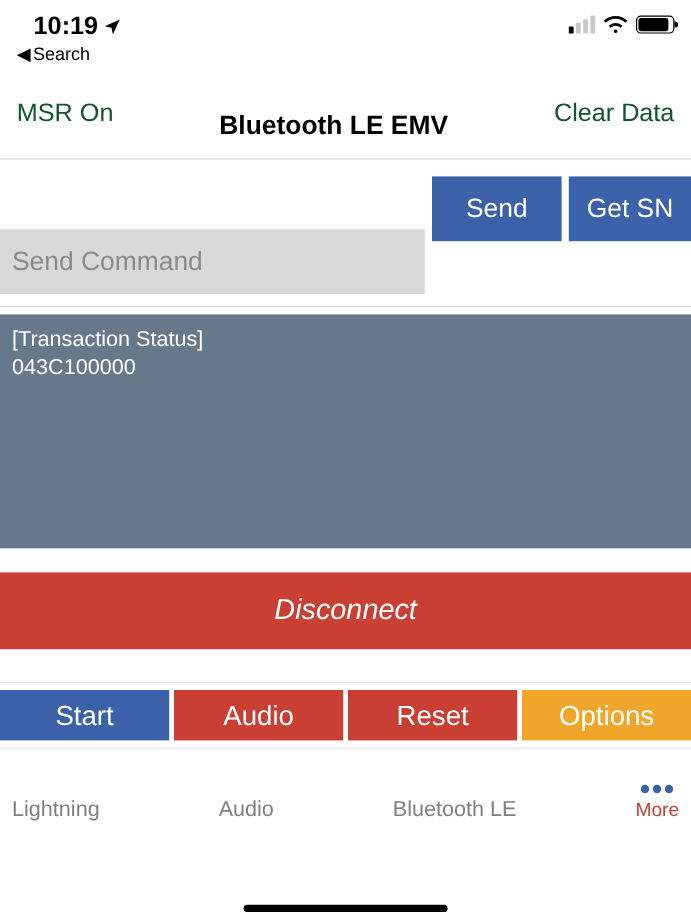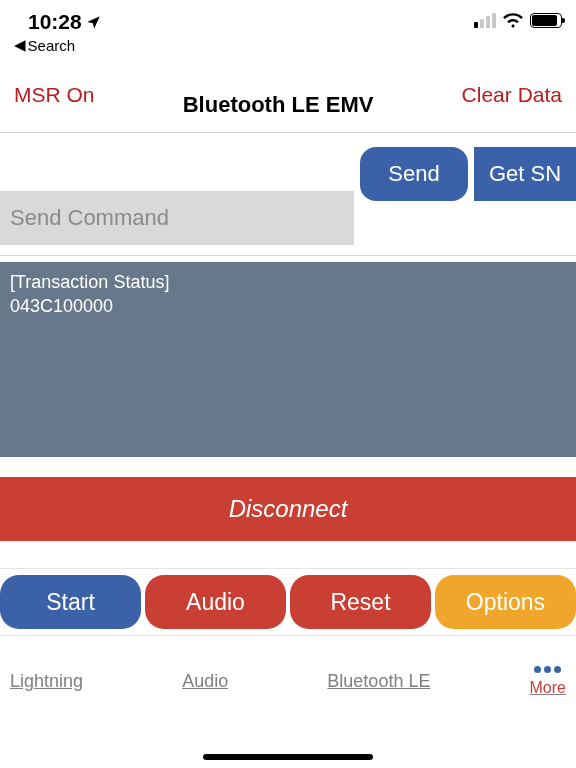--- a/index.html
+++ b/index.html
@@ -35,39 +35,39 @@
     .battery::after { content:""; position:absolute; right:-4px; top:4px; width:3px; height:5px; background:#000; border-radius:0 2px 2px 0; }
     .battery i { position:absolute; left:1px; top:1px; bottom:1px; width:25px; background:#000; border-radius:2px; }
 
     
     .nav {
       display:flex; justify-content:space-between; align-items:center;
       padding: 18px 14px 14px 14px;
       border-bottom:1px solid #d7d7d7;
     }
     .nav .title { font-size:22px; font-weight:700; color:#000;margin-top:20px; }
-    .nav .side { font-size:21px; color:#b91c1c; }
+    .nav .side { font-size:21px; color:#14532d; }
 
     
     .cmd-row {
       display:flex; gap:6px; padding: 14px 0 0 0; align-items:stretch;
       border-bottom:1px solid #d7d7d7; padding-bottom:10px;
     }
     .cmd-input {
       flex:1; background:#d9d9d9; border:none; height:54px;
       padding:0 10px; font-size:22px; color:#8a8a8a;margin-top:44px;
     }
     .cmd-input::placeholder{color:#8a8a8a;}
     .btn {
       display:flex; align-items:center; justify-content:center;
       color:#fff; font-size:22px; height:54px;
       border:none; cursor:pointer;
     }
     .btn-blue { background:#3b62a8; }
-    .btn-send { width:108px;border-radius:16px; }
+    .btn-send { width:108px; }
     .btn-getsn { width:102px; margin-right:0; }
 
     
     .console {
       margin-top:6px;
       background:#66788a;
       color:#fff;
       height:195px;
       padding:8px 10px;
       font-size:18px;
@@ -82,44 +82,44 @@
       height:64px; display:flex; align-items:center; justify-content:center;
       width:100%; border:none; cursor:pointer;font-style:italic;
     }
 
     .gap2 { height:28px; border-bottom:1px solid #e6e6e6; }
 
     .action-row {
       display:flex; gap:4px; padding-top:4px; margin-top:2px;
       border-bottom:1px solid #e6e6e6; padding-bottom:6px;
     }
-    .action-row .btn { flex:1; font-size:23px; height:54px;border-radius:19px; }
+    .action-row .btn { flex:1; font-size:23px; height:42px; }
     .btn-red { background:#ca3f33; }
     .btn-orange { background:#f0a62a; }
 
     
     .tabs {
-      display:flex; align-items:center; justify-content:space-between;
+      display:flex; align-items:flex-end; justify-content:space-between;
       padding: 30px 10px 0 10px;
-      color:#808080; font-size:18px;text-decoration:underline;
+      color:#808080; font-size:18px;
     }
     .tabs .tab { color:#808080; }
     .tabs .more { text-align:center; color:#ca3f33; font-size:16px; }
     .more-dots { display:flex; gap:3px; justify-content:center; margin-bottom:6px; }
     .more-dots i { width:7px; height:7px; border-radius:50%; background:#3b62a8; display:block; }
 
     
     .home-ind { position:absolute; bottom:8px; left:50%; transform:translateX(-50%); width:170px; height:6px; background:#000; border-radius:4px; }
   </style>
 </head>
 <body>
 
 <div class="status-bar">
   <div class="status-left">
-    <span>10:28</span>
+    <span>10:19</span>
     <svg width="15" height="15" viewBox="0 0 24 24">
         <path d="M2 11 L22 2 L13 22 L11 13 Z" fill="#000"></path>
       </svg>
   </div>
   <div class="status-right">
     <span class="sig">
         <i></i>
         <i></i>
         <i></i>
         <i></i>

